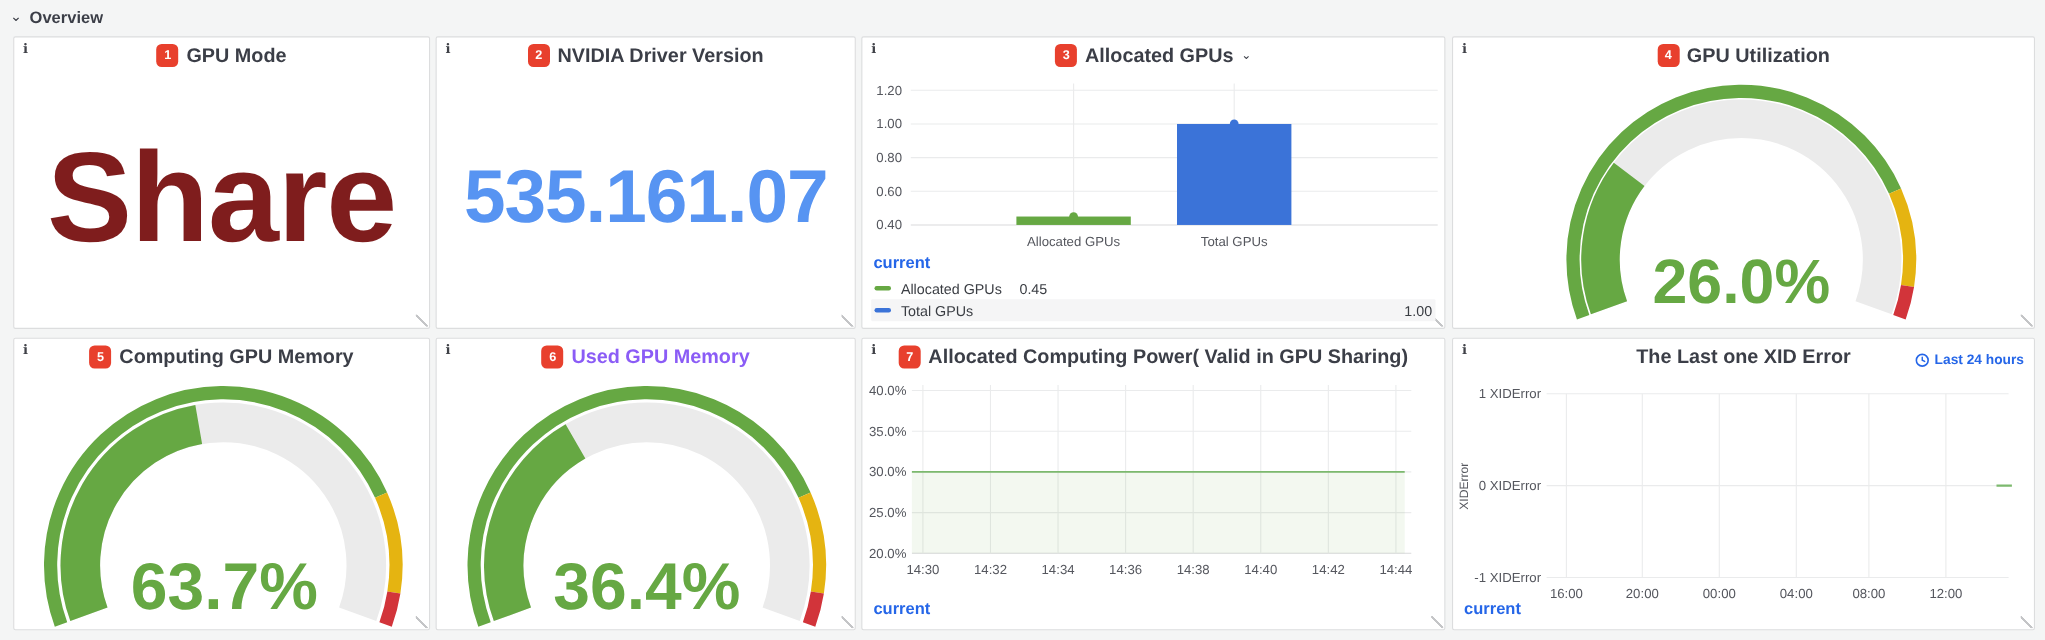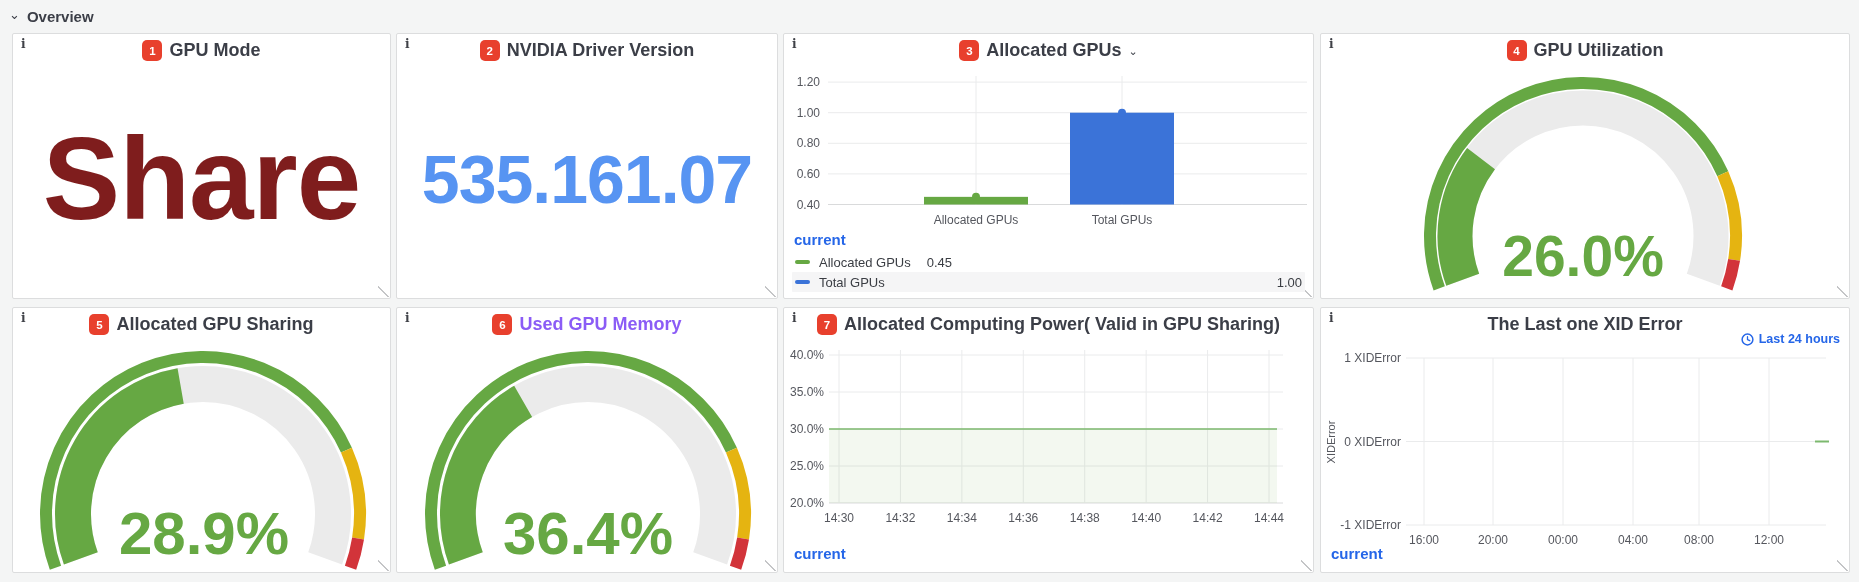--- a/index.html
+++ b/index.html
@@ -21,21 +21,21 @@
   .p5{left:12px;top:307px;width:379px;height:266px}
   .p6{left:396px;top:307px;width:382px;height:266px}
   .p7{left:783px;top:307px;width:531px;height:266px}
   .p8{left:1320px;top:307px;width:530px;height:266px}
 
   .info-icon{position:absolute;left:8px;top:3px;font-family:"DejaVu Serif",serif;font-size:12px;font-weight:700;cursor:pointer;z-index:3}
   .panel-header{position:absolute;left:0;right:0;top:6px;display:flex;justify-content:center;align-items:center;gap:7px;z-index:2}
   .badge{min-width:20px;height:21px;padding:0 2px;border-radius:5px;display:flex;align-items:center;justify-content:center;font-size:11.5px;font-weight:700;box-sizing:border-box}
   .panel-title{font-size:18px;font-weight:600;cursor:pointer;white-space:nowrap}
   .title-caret{font-size:11px;line-height:1;cursor:pointer;position:relative;top:1px}
-  .time-link{position:absolute;right:9px;top:24px;display:flex;align-items:center;gap:5px;font-size:12.5px;font-weight:600;cursor:pointer;z-index:3}
+  .time-link{position:absolute;right:9px;top:12px;display:flex;align-items:center;gap:5px;font-size:12.5px;font-weight:600;cursor:pointer;z-index:3}
   .time-link svg{display:block}
 
   .stat-wrap{position:absolute;left:0;right:0;top:26px;bottom:0;display:flex;align-items:center;justify-content:center}
   .stat-value{font-weight:700;letter-spacing:-1px;line-height:1}
   .p1 .stat-value{font-size:116px}
   .p2 .stat-value{font-size:68px}
 
   .chart-svg{position:absolute;left:0;top:0;cursor:crosshair}
   .gauge-value{position:absolute;text-align:center;font-weight:700;line-height:1;z-index:2}
   .p4 .gauge-value{left:112px;width:300px;top:194px;font-size:57px}
@@ -142,24 +142,24 @@
       <path d="M 413.1163161110561 225.9344731511553 A 153 153 0 0 1 405.77297098024394 254.32908192882735" fill="none" stroke="#D2343A" stroke-width="12"></path>
       <path d="M 141.71934453940372 245.77857834568562 A 128 128 0 1 1 382.2806554605963 245.77857834568562" fill="none" stroke="#EBEBEB" stroke-width="35"></path>
       <path d="M 141.71934453940372 245.77857834568562 A 128 128 0 0 1 160.04417049290282 124.61131329761608" fill="none" stroke="#66A843" stroke-width="35"></path>
     </svg>
   </div>
 
 <div class="panel p5" style="background: rgb(255, 255, 255); border-color: rgb(220, 221, 222);">
   <span class="info-icon" style="color: rgb(63, 65, 71);">i</span>
   <div class="panel-header">
     <span class="badge" style="background: rgb(232, 64, 45); color: rgb(255, 255, 255);">5</span>
-    <span class="panel-title" style="color: rgb(59, 62, 71);">Allocated GPU Sharing</span>
+    <span class="panel-title" style="color: rgb(59, 62, 71);">Computing GPU Memory</span>
   </div>
   <div class="gauge-box"></div>
-  <div class="gauge-value" style="color: rgb(102, 168, 67);">28.9%</div>
+  <div class="gauge-value" style="color: rgb(102, 168, 67);">63.7%</div>
   <div class="resize-handle"></div>
 <svg width="377" height="264" class="chart-svg">
       <path d="M 42.46825853661238 259.69716250213 A 157 157 0 0 1 333.4266368498884 142.14234703709937" fill="none" stroke="#66A843" stroke-width="12"></path>
       <path d="M 333.4266368498884 142.14234703709937 A 157 157 0 0 1 345.0670694734366 230.5602110113162" fill="none" stroke="#E5B411" stroke-width="12"></path>
       <path d="M 345.0670694734366 230.5602110113162 A 157 157 0 0 1 337.5317414633876 259.69716250213" fill="none" stroke="#D2343A" stroke-width="12"></path>
       <path d="M 67.83995929783192 250.46261863233696 A 130 130 0 1 1 312.1600407021681 250.46261863233696" fill="none" stroke="#EBEBEB" stroke-width="36"></path>
       <path d="M 67.83995929783192 250.46261863233696 A 130 130 0 0 1 167.64921696367674 77.9357875998794" fill="none" stroke="#66A843" stroke-width="36"></path>
     </svg>
   </div>
 

